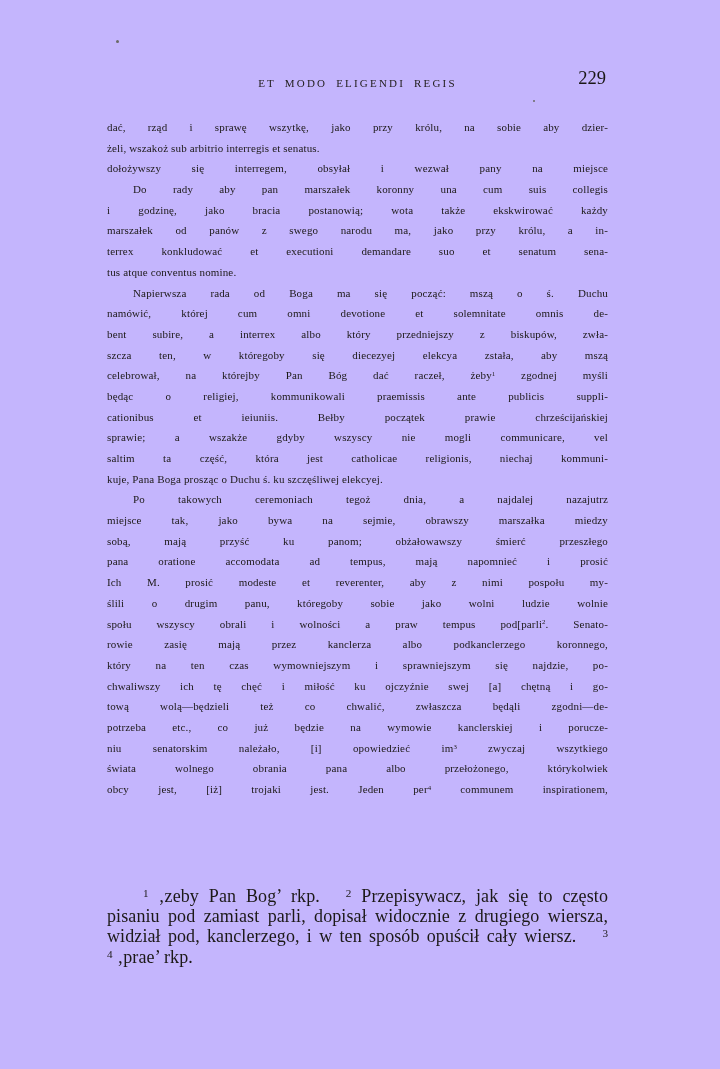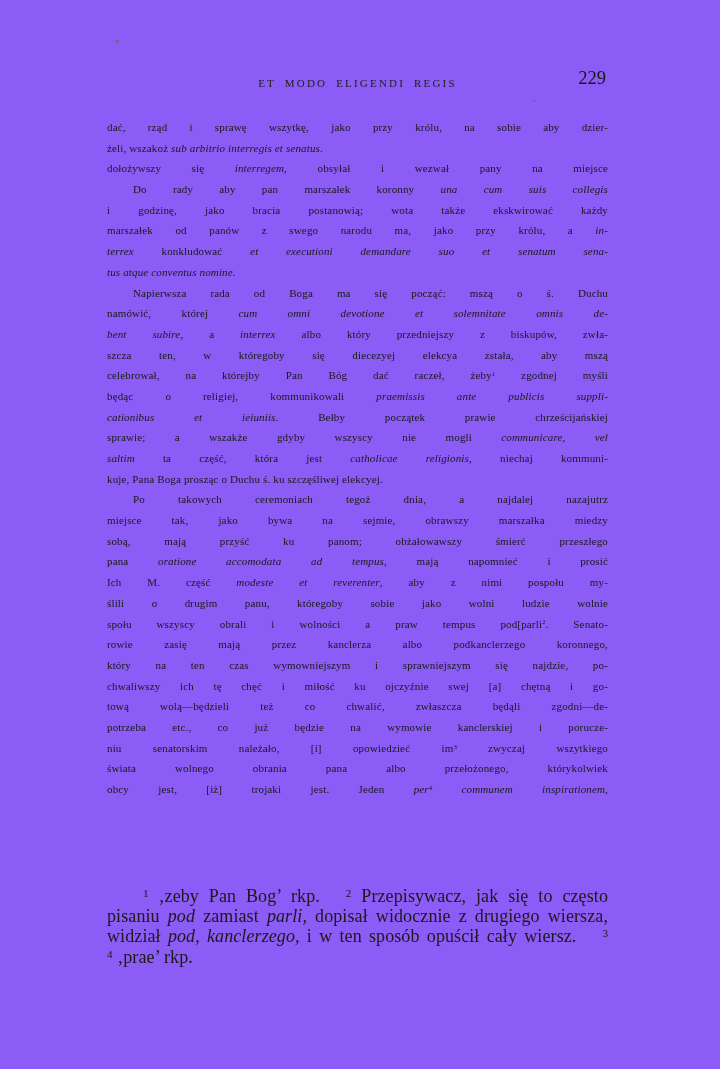--- a/index.html
+++ b/index.html
@@ -6,21 +6,21 @@
     margin: 0;
     padding: 0;
     background: #f2f1ee;
     font-family: "Liberation Serif", serif;
   }
   .page {
     position: relative;
     width: 720px;
     height: 1069px;
     margin: 0 auto;
-    background: #8b5cf6;
+    background: #c4b5fd;
     color: #1c1917;
     overflow: hidden;
   }
   .running-header {
     position: absolute;
     top: 74px;
     left: 107px;
     width: 501px;
     height: 24px;
   }
@@ -67,21 +67,21 @@
     left: 107px;
     width: 501px;
     font-size: 18px;
     letter-spacing: 0.1px;
   }
   .footnotes .line {
     height: 20.2px;
     line-height: 20.2px;
   }
   .footnotes .line.ind { text-indent: 36px; }
-  .it { font-style: italic; }
+  .it { }
   .sup {
     font-size: 0.62em;
     position: relative;
     top: -0.45em;
     font-style: normal;
     letter-spacing: 0;
   }
   .gap {
     display: inline-block;
     width: 26px;
@@ -123,21 +123,21 @@
       <div class="line"><span>celebrował, na którejby Pan Bóg dać raczeł, żeby</span><span class="sup">1</span><span> zgodnej myśli</span></div>
       <div class="line"><span>będąc o religiej, kommunikowali </span><span class="it">praemissis ante publicis suppli-</span></div>
       <div class="line"><span class="it">cationibus et ieiuniis</span><span>. Bełby początek prawie chrześcijańskiej</span></div>
       <div class="line"><span>sprawie; a wszakże gdyby wszyscy nie mogli </span><span class="it">communicare, vel</span></div>
       <div class="line"><span class="it">saltim</span><span> ta część, która jest </span><span class="it">catholicae religionis</span><span>, niechaj kommuni-</span></div>
       <div class="line end"><span>kuje, Pana Boga prosząc o Duchu ś. ku szczęśliwej elekcyej.</span></div>
       <div class="line ind"><span>Po takowych ceremoniach tegoż dnia, a najdalej nazajutrz</span></div>
       <div class="line"><span>miejsce tak, jako bywa na sejmie, obrawszy marszałka miedzy</span></div>
       <div class="line"><span>sobą, mają przyść ku panom; obżałowawszy śmierć przeszłego</span></div>
       <div class="line"><span>pana </span><span class="it">oratione accomodata ad tempus</span><span>, mają napomnieć i prosić</span></div>
-      <div class="line"><span>Ich M. część </span><span class="it">modeste et reverenter</span><span>, aby z nimi pospołu my-</span></div>
+      <div class="line"><span>Ich M. prosić </span><span class="it">modeste et reverenter</span><span>, aby z nimi pospołu my-</span></div>
       <div class="line"><span>ślili o drugim panu, któregoby sobie jako wolni ludzie wolnie</span></div>
       <div class="line"><span>społu wszyscy obrali i wolności a praw tempus pod[parli</span><span class="sup">2</span><span>. Senato-</span></div>
       <div class="line"><span>rowie zasię mają przez kanclerza albo podkanclerzego koronnego,</span></div>
       <div class="line"><span>który na ten czas wymowniejszym i sprawniejszym się najdzie, po-</span></div>
       <div class="line"><span>chwaliwszy ich tę chęć i miłość ku ojczyźnie swej [a] chętną i go-</span></div>
       <div class="line"><span>tową wolą—będzieli też co chwalić, zwłaszcza będąli zgodni—de-</span></div>
       <div class="line"><span>potrzeba etc., co już będzie na wymowie kanclerskiej i porucze-</span></div>
       <div class="line"><span>niu senatorskim należało, [i] opowiedzieć im</span><span class="sup">3</span><span> zwyczaj wszytkiego</span></div>
       <div class="line"><span>świata wolnego obrania pana albo przełożonego, którykolwiek</span></div>
       <div class="line"><span>obcy jest, [iż] trojaki jest. Jeden </span><span class="it">per</span><span class="sup">4</span><span> </span><span class="it">communem inspirationem,</span></div>

